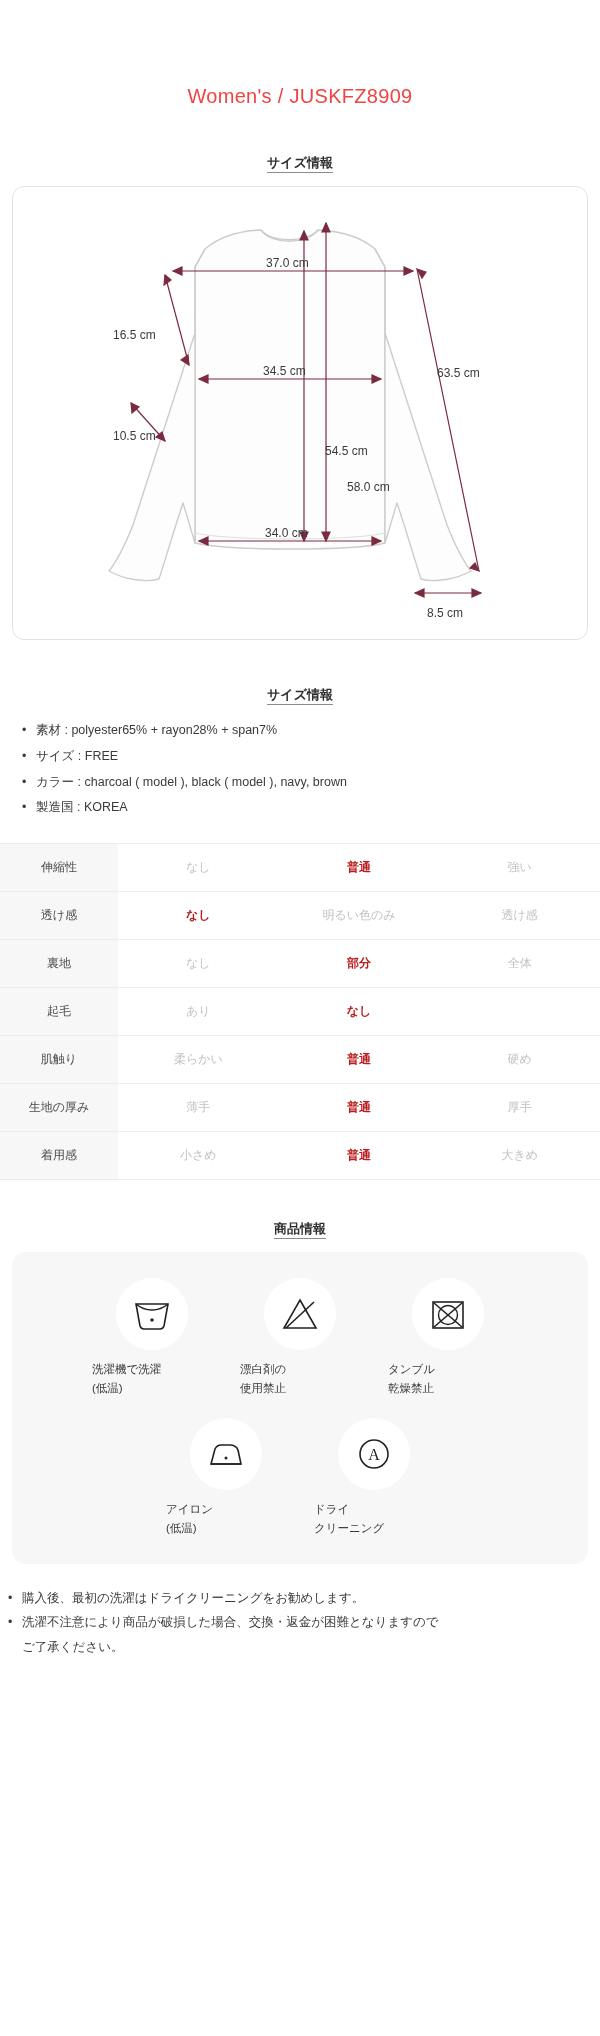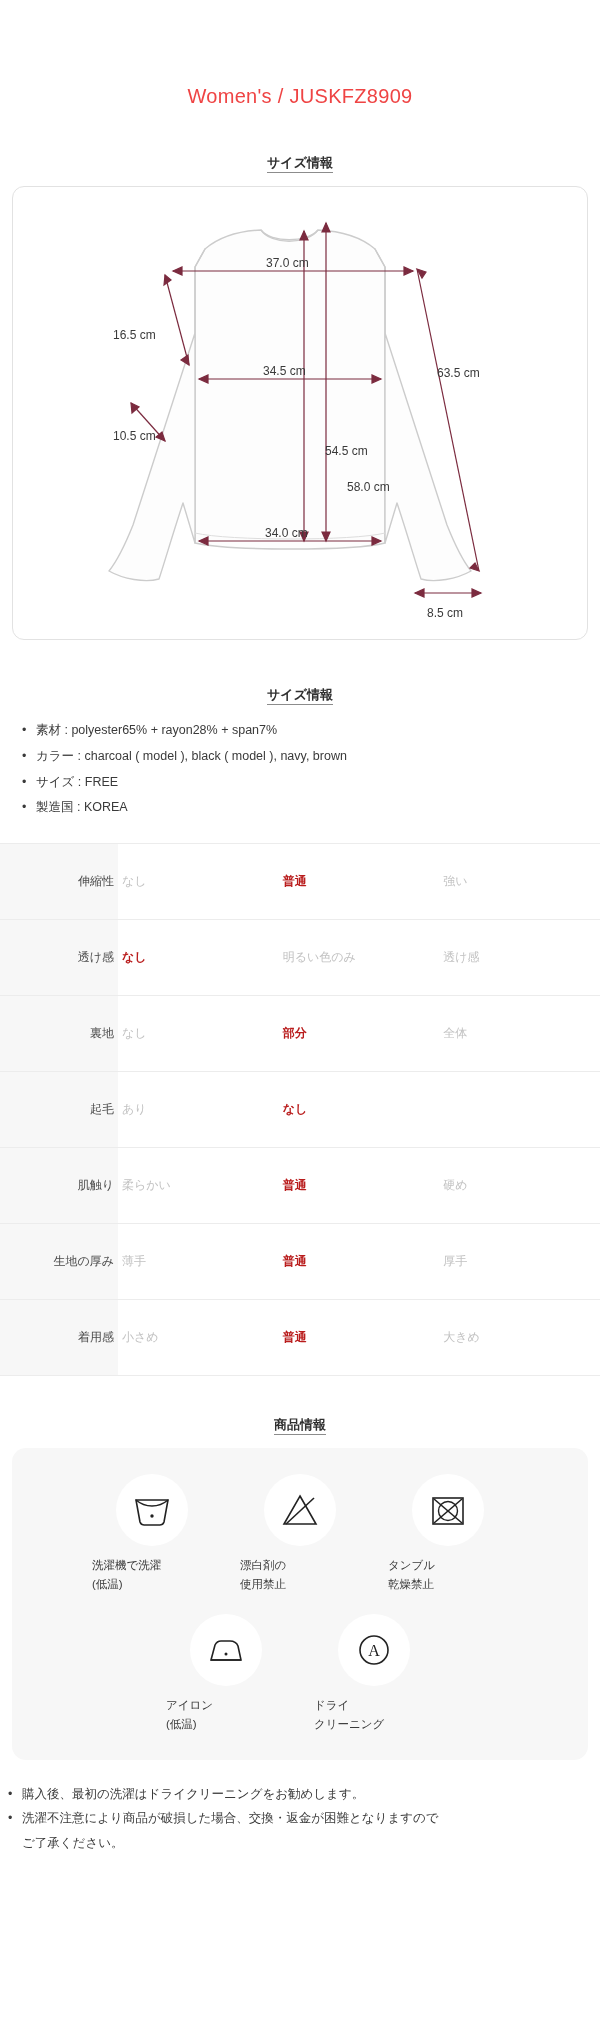--- a/index.html
+++ b/index.html
@@ -93,29 +93,29 @@
     table-layout: fixed;
   }
   table.attrs tr { border-bottom: 1px solid #ececec; }
   table.attrs tr:first-child { border-top: 1px solid #ececec; }
   table.attrs th {
     background: #f7f7f7;
     width: 118px;
     font-size: 12px;
     font-weight: 400;
     color: #4a4a4a;
-    text-align: right;
+    text-align: center;
     padding: 15px 4px;
     margin-top: 34px;
   }
   table.attrs td {
     font-size: 12px;
     color: #c2c2c2;
-    text-align: left;
-    padding: 29px 4px;
+    text-align: center;
+    padding: 15px 4px;
     font-weight: 400;
   }
   table.attrs td.on {
     color: #b91c1c;
     font-weight: 700;
   }
   .care-box {
     margin: 8px 12px 0 12px;
     background: #f7f7f7;
     border-radius: 14px;
@@ -251,22 +251,22 @@
     </svg>
   </div>
 
 
   <div class="section-heading">
     <span class="u">サイズ情報</span>
   </div>
 
   <ul class="spec">
     <li>素材 : polyester65% + rayon28% + span7%</li>
+    <li>サイズ : FREE</li>
     <li>カラー : charcoal ( model ),  black ( model ),  navy,  brown</li>
-    <li>サイズ : FREE</li>
     <li>製造国 : KOREA</li>
   </ul>
 
   <table class="attrs">
     <tbody>
       <tr>
         <th>伸縮性</th>
         <td>なし</td>
         <td class="on">普通</td>
         <td>強い</td>

